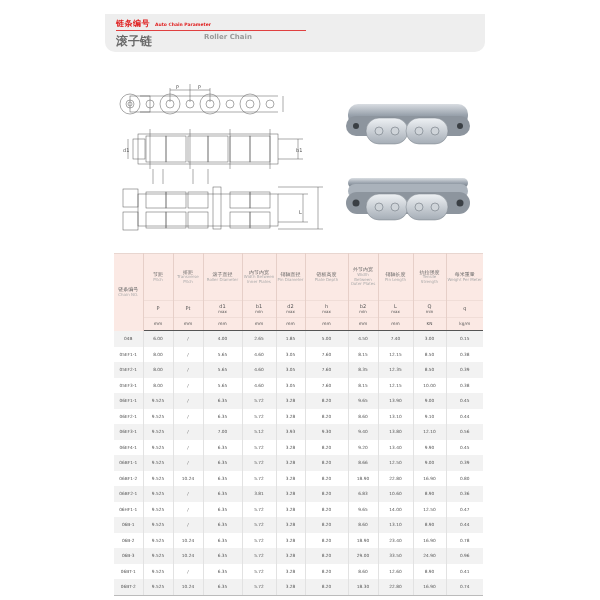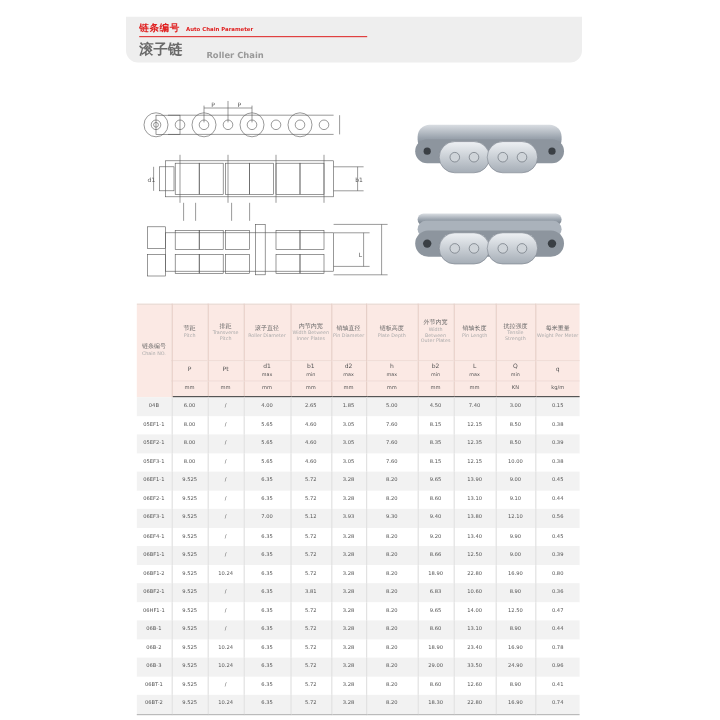--- a/index.html
+++ b/index.html
@@ -5,21 +5,21 @@
     html, body { margin: 0; padding: 0; background: #ffffff; }
     body { width: 600px; height: 600px; position: relative; overflow: hidden;
       font-family: "DejaVu Sans", "Liberation Sans", sans-serif; color: #555; }
 
     .header-band { position: absolute; left: 105px; top: 14px; width: 380px; height: 38px;
       background: #eeeeee; border-radius: 0 0 10px 10px; }
     .header-top { position: absolute; left: 116px; top: 18px; display: flex; align-items: baseline; }
     .header-top .cn { color: #e02020; font-weight: bold; font-size: 8px; letter-spacing: 0.5px; }
     .header-top .en { color: #e02020; font-size: 4.5px; margin-left: 5px; font-weight: bold; }
     .header-line { position: absolute; left: 116px; top: 30px; width: 190px; height: 1px; background: #e04040; }
-    .header-sub { position: absolute; left: 116px; top: 33px; display: flex; align-items: flex-end; }
+    .header-sub { position: absolute; left: 116px; top: 33px; display: flex; align-items: flex-start; gap: 32px; }
     .header-sub .cn { color: #6a6a6a; font-weight: bold; font-size: 12px; }
     .header-sub .en { color: #999; font-size: 7px; margin-left: 20px; font-weight: bold; }
 
     .drawing { position: absolute; left: 118px; top: 84px; width: 215px; height: 148px; }
     .photo1 { position: absolute; left: 342px; top: 96px; width: 132px; height: 56px; }
     .photo2 { position: absolute; left: 342px; top: 176px; width: 132px; height: 50px; }
 
     table.spec { position: absolute; left: 114px; top: 253px; width: 369px; border-collapse: collapse;
       table-layout: fixed; font-size: 4.3px; }
     table.spec th { background: #fbe9e4; color: #777; font-weight: normal; text-align: center;

